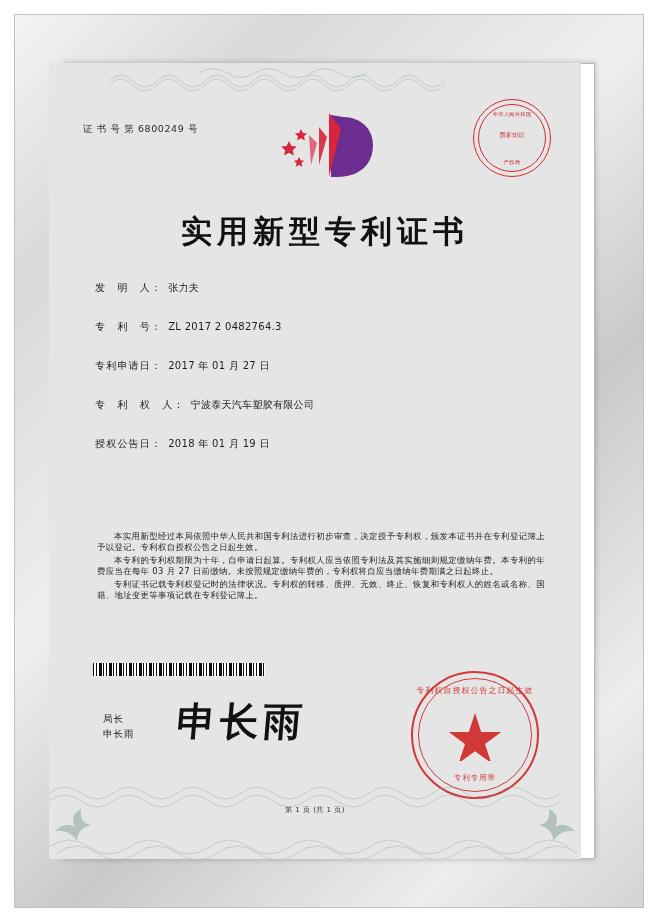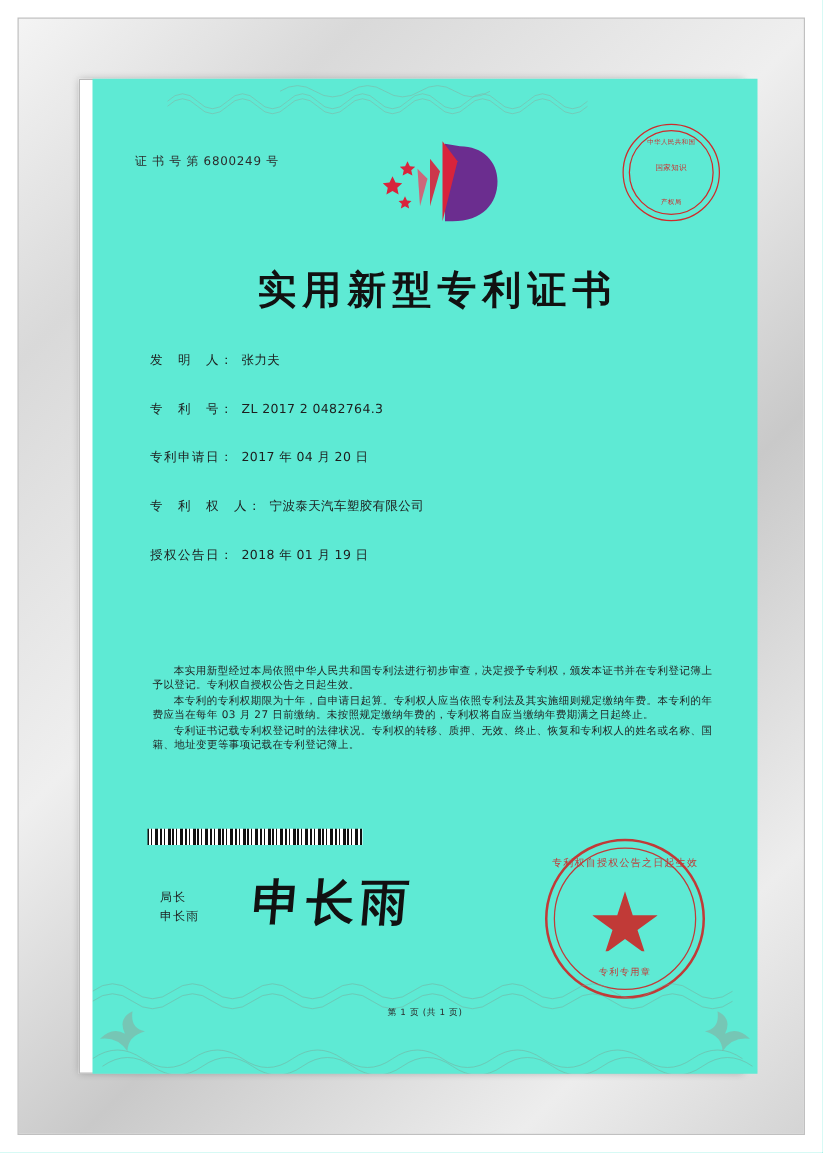--- a/index.html
+++ b/index.html
@@ -31,25 +31,25 @@
     top: 48px;
     right: 48px;
     bottom: 48px;
     background: #ffffff;
     box-shadow: inset 0 0 0 1px #b8b8b8, 0 0 6px rgba(0,0,0,0.25);
   }
 
   
   .cert {
     position: absolute;
-    left: 74px;
+    left: 49px;
     top: 63px;
     width: 532px;
     height: 796px;
-    background: #5eead4;
+    background: #e5e5e5;
     overflow: hidden;
   }
 
   
   .guilloche {
     position: absolute;
     pointer-events: none;
   }
   .g-top { left: 0; top: 0; width: 532px; height: 36px; }
   .g-bottom { left: 0; bottom: 0; width: 532px; height: 80px; }
@@ -294,21 +294,21 @@
   <div class="title">实用新型专利证书</div>
 
   <div class="fields">
     <div class="field-row">
       <span class="field-label">发　明　人：</span><span class="field-value">张力夫</span>
     </div>
     <div class="field-row">
       <span class="field-label">专　利　号：</span><span class="field-value">ZL 2017 2 0482764.3</span>
     </div>
     <div class="field-row">
-      <span class="field-label">专利申请日：</span><span class="field-value">2017 年 04 月 20 日</span>
+      <span class="field-label">专利申请日：</span><span class="field-value">2017 年 01 月 27 日</span>
     </div>
     <div class="field-row">
       <span class="field-label">专　利　权　人：</span><span class="field-value">宁波泰天汽车塑胶有限公司</span>
     </div>
     <div class="field-row">
       <span class="field-label">授权公告日：</span><span class="field-value">2018 年 01 月 19 日</span>
     </div>
   </div>
 
   <div class="body-text">

